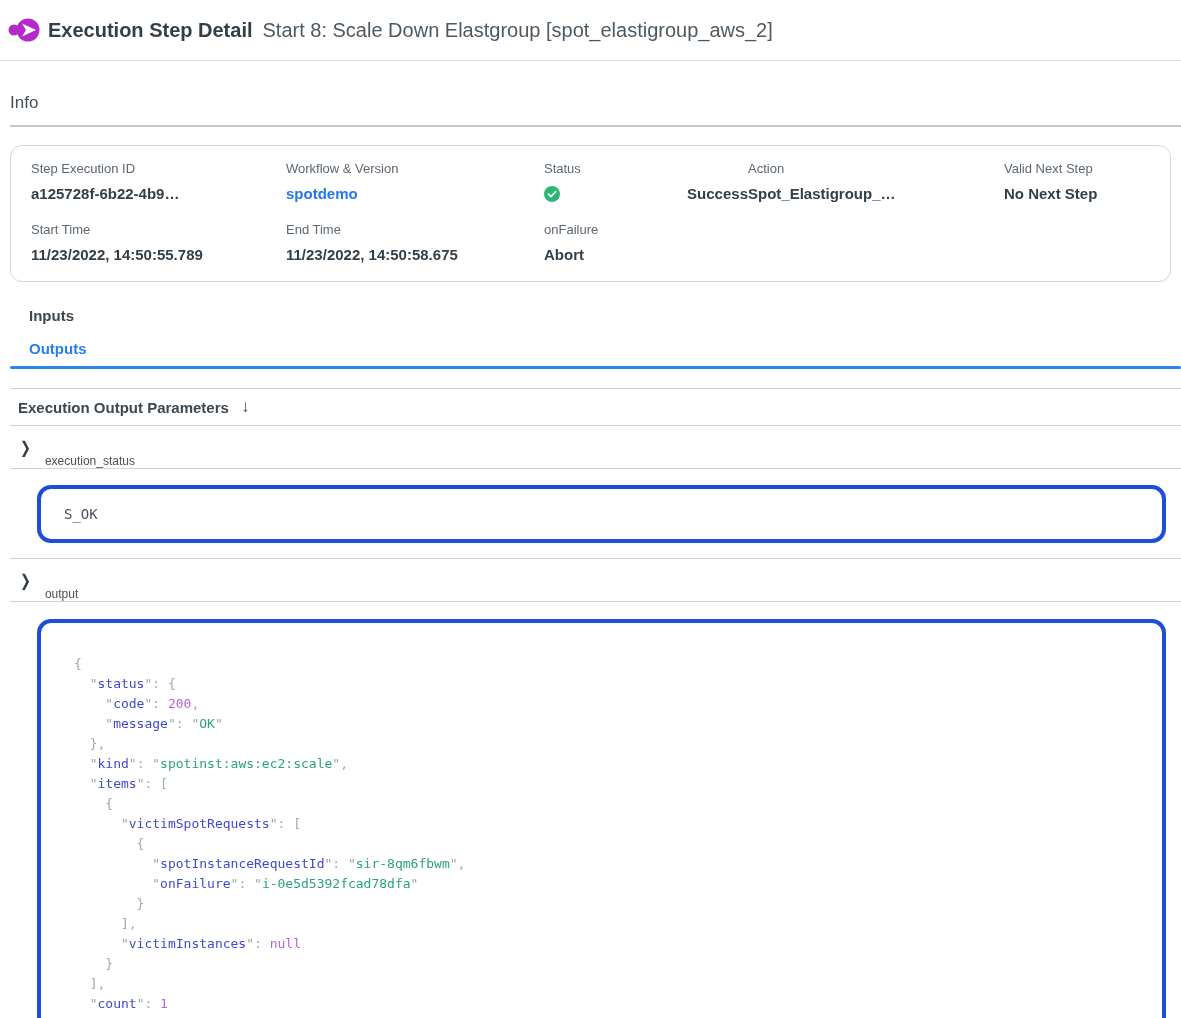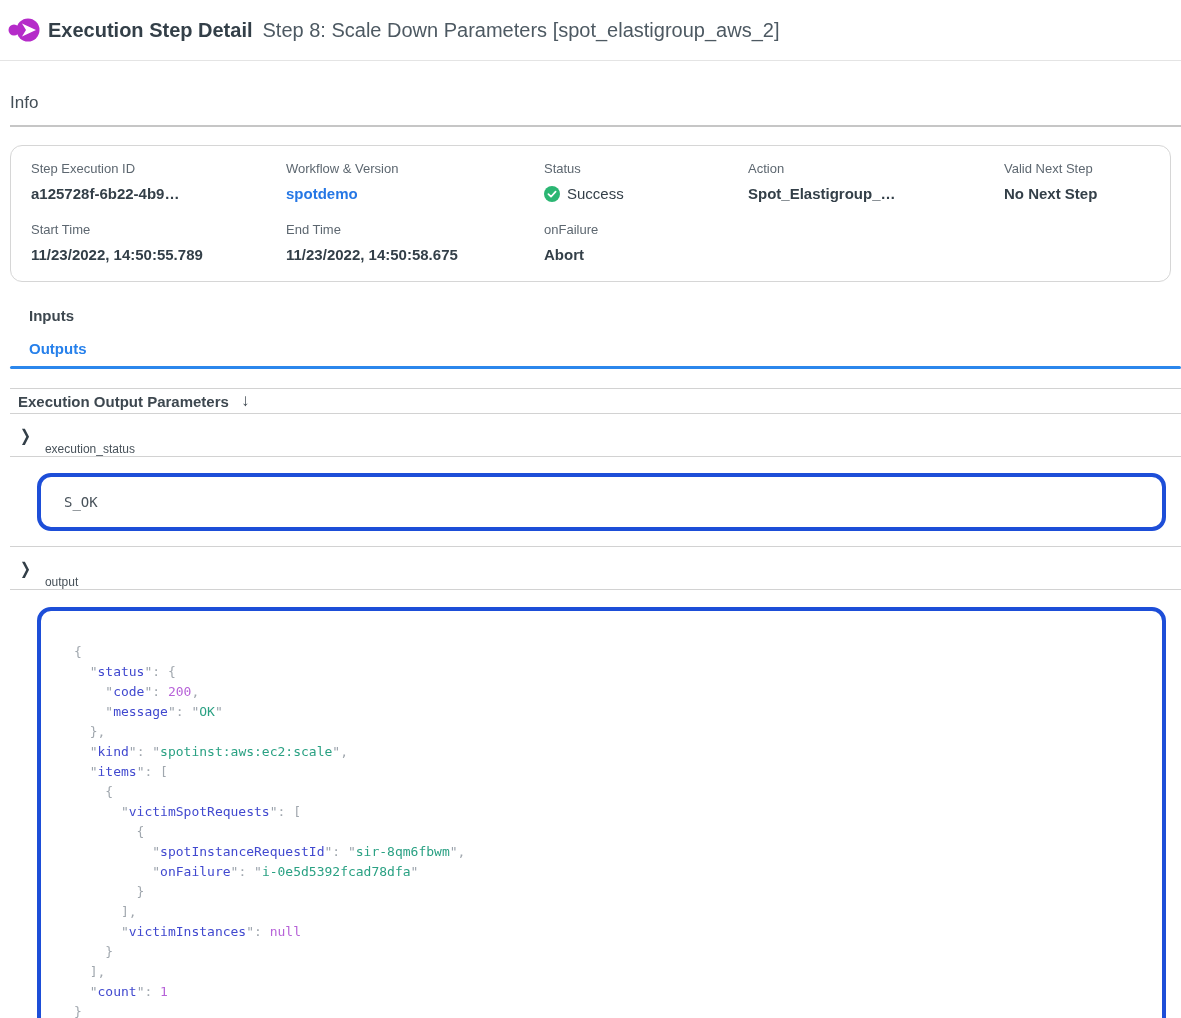--- a/index.html
+++ b/index.html
@@ -32,21 +32,21 @@
   .info-card {
     margin-top: 18px; margin-right: 10px;
     border: 1px solid #d6d6d6; border-radius: 12px;
     padding: 15px 0 18px 20px;
     display: grid;
     grid-template-columns: 255px 258px 204px 256px 1fr;
     row-gap: 20px;
   }
   .field-label { font-size: 13px; color: #5d6770; margin-bottom: 9px; }
   .field-value { font-size: 15px; font-weight: 700; color: #333f48; }
-  .field-value.plain { font-weight: 400; }
+  .field-value.plain { font-weight: 700; justify-content: space-between; }
   .field-value.link { color: #2577e5; cursor: pointer; }
   .status-value { display: flex; align-items: center; gap: 7px; }
   .check-icon { width: 16px; height: 16px; flex: 0 0 auto; }
 
   
   .tabs {
     margin-top: 19px; display: flex;
     border-bottom: 1px solid #cfcfcf;
     margin-right: 0;
     flex-direction: column;
@@ -56,21 +56,21 @@
     color: #3d474f; cursor: pointer; position: relative;
   }
   .tab.active { color: #2680eb; }
   .tab.active::after {
     content: ""; position: absolute; left: 0; right: 0; bottom: -2px;
     height: 3px; background: #2b87ec; border-radius: 2px;
   }
 
   
   .params-header {
-    margin-top: 20px; height: 26px;
+    margin-top: 20px; height: 38px;
     border-top: 1px solid #d2d2d2; border-bottom: 1px solid #d2d2d2;
     display: flex; align-items: center; gap: 12px;
     padding-left: 8px;
   }
   .params-title { font-size: 15px; font-weight: 700; color: #3d474f; }
   .sort-arrow { font-size: 17px; font-weight: 700; color: #3d474f; cursor: pointer; }
 
   
   .group { border-bottom: 1px solid #d2d2d2; }
   .group-row {
@@ -103,21 +103,21 @@
 </head>
 <body>
 
 <div class="app-header">
   <svg class="logo" viewBox="0 0 32 30">
     <circle cx="6" cy="15" r="5.5" fill="#b52bc9"></circle>
     <circle cx="20" cy="15" r="11.5" fill="#b52bc9"></circle>
     <path d="M14 8.5 L28 15 L14 21.5 L18 15 Z" fill="#ffffff"></path>
   </svg>
   <span class="page-title">Execution Step Detail</span>
-  <span class="page-subtitle">Step 8: Scale Down Parameters [spot_elastigroup_aws_2]</span>
+  <span class="page-subtitle">Start 8: Scale Down Elastgroup [spot_elastigroup_aws_2]</span>
 </div>
 
 <div class="main">
 
   <div class="section-label">Info</div>
   <hr class="section-rule">
 
   <div class="info-card">
     <div class="field">
       <div class="field-label">Step Execution ID</div>

